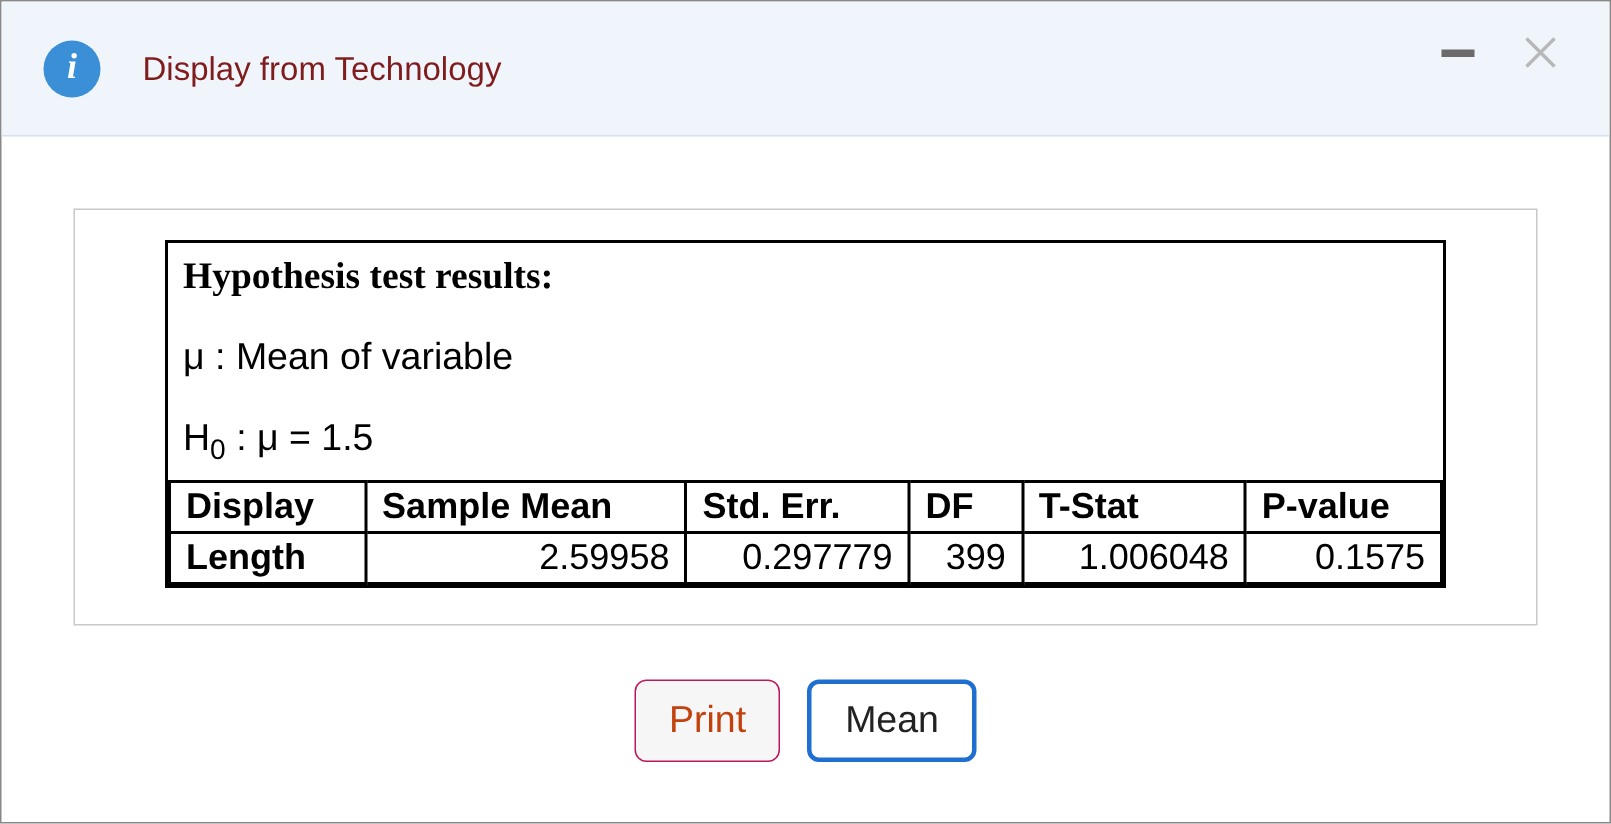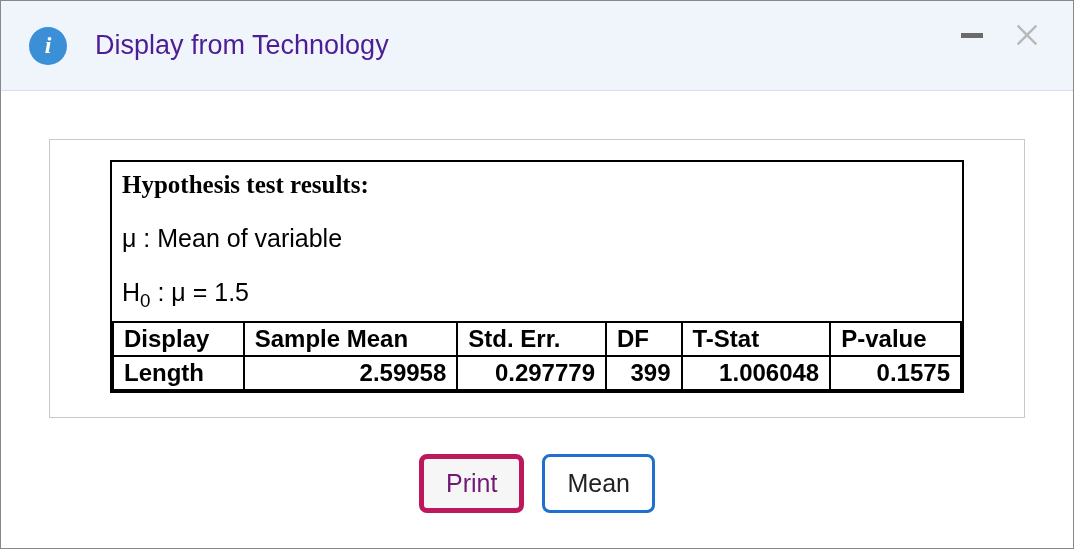--- a/index.html
+++ b/index.html
@@ -33,22 +33,22 @@
       align-items: center;
       justify-content: center;
       margin-right: 28px;
       color: #fff;
       font-family: Georgia, serif;
       font-style: italic;
       font-weight: bold;
       font-size: 24px;
     }
     .titlebar-title {
-      font-size: 27px;
-      color: #4c1d95;
+      font-size: 22px;
+      color: #7f1d1d;
       font-weight: 400;
     }
     .window-controls {
       position: absolute;
       right: 32px;
       top: 20px;
       display: flex;
       align-items: center;
       gap: 30px;
     }
@@ -99,21 +99,20 @@
     }
     .data-table {
       width: 100%;
       border-collapse: collapse;
     }
     .data-table th, .data-table td {
       border: 2px solid #000;
       padding: 2px 10px;
       font-size: 24px;
       text-align: left;
-      font-weight: bold;
     }
     .data-table th {
       font-weight: bold;
     }
     .data-table td.num {
       text-align: right;
     }
     .data-table td.var {
       font-weight: bold;
     }
@@ -124,23 +123,23 @@
       margin-top: 36px;
     }
     .btn {
       font-size: 25px;
       padding: 10px 22px;
       border-radius: 8px;
       cursor: pointer;
       background: #fff;
     }
     .btn-print {
-      border: 5px solid #be185d;
+      border: 1px solid #be185d;
       background: #f6f6f6;
-      color: #701a75;
+      color: #c2410c;
     }
     .btn-done {
       border: 3px solid #1f6fd1;
       color: #222;
     }
   </style>
 </head>
 <body>
 
 <div class="titlebar">

